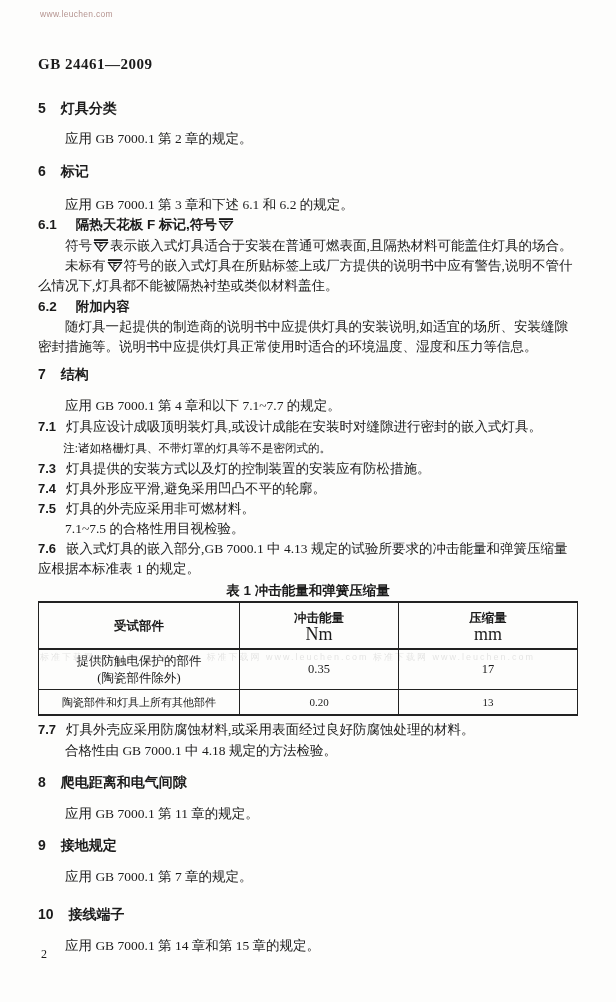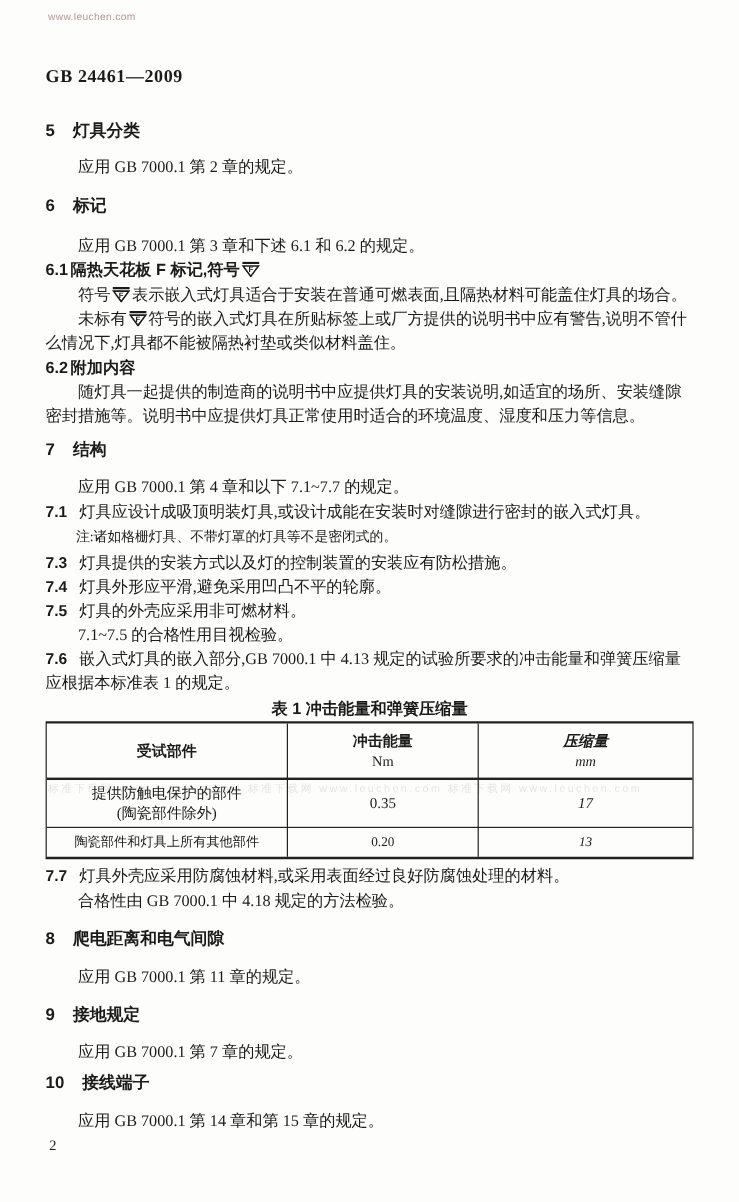--- a/index.html
+++ b/index.html
@@ -19,21 +19,21 @@
   }
   .h1{
     font-family:"Liberation Sans","DejaVu Sans",sans-serif;font-weight:bold;
     font-size:14px;line-height:16px;
   }
   .h1 .num{display:inline-block;margin-right:15px;}
   .h2{
     font-family:"Liberation Sans","DejaVu Sans",sans-serif;font-weight:bold;
     font-size:13.5px;line-height:20px;
   }
-  .h2 .num{display:inline-block;margin-right:2px;}
+  .h2 .num{display:inline-block;margin-right:19px;}
   .p{font-size:13.5px;line-height:20px;margin:0;}
   .ind{text-indent:2em;}
   .item{font-size:13.5px;line-height:20px;margin:0;}
   .item .num{
     font-family:"Liberation Sans","DejaVu Sans",sans-serif;font-weight:bold;
     display:inline-block;margin-right:10px;font-size:13px;
   }
   .note{font-size:11.5px;line-height:18px;margin:2px 0 0 0;padding-left:2.2em;}
   .caption{
     text-align:center;font-family:"Liberation Sans","DejaVu Sans",sans-serif;
@@ -42,26 +42,26 @@
   .tbl{
     margin-top:1px;width:538px;
     border-top:2px solid #222;border-bottom:2px solid #222;
     border-left:1px solid #222;border-right:1px solid #222;
     display:grid;grid-template-columns:201px 159px 178px;
   }
   .cell{
     border-right:1px solid #222;display:flex;flex-direction:column;
     align-items:center;justify-content:center;text-align:center;
   }
-  .cell.last{border-right:none;font-style:italic;}
+  .cell.last{border-right:none;}
   .cell.hdr{
     height:45px;border-bottom:2px solid #222;
     font-family:"Liberation Sans","DejaVu Sans",sans-serif;font-weight:bold;font-size:12.5px;line-height:16px;
   }
-  .cell.hdr .unit{font-family:"Liberation Serif","DejaVu Serif",serif;font-weight:normal;font-size:12px;}
+  .cell.hdr .unit{font-family:"Liberation Serif","DejaVu Serif",serif;font-weight:normal;font-size:18px;}
   .cell.r1{height:39px;border-bottom:1px solid #222;font-size:12.5px;line-height:17px;}
   .cell.r2{height:24px;font-size:11px;line-height:17px;}
   .fmark{display:inline-block;vertical-align:-2px;margin:0 1px;}
   .wm-mid{
     position:absolute;top:651px;left:40px;width:540px;font-size:9px;color:#000;
     opacity:.10;font-family:"Liberation Sans","DejaVu Sans",sans-serif;
     letter-spacing:2px;white-space:nowrap;overflow:hidden;
   }
   .pgnum{position:absolute;left:41px;top:946px;font-size:12px;line-height:16px;}
 </style>
@@ -153,21 +153,21 @@
 
     <p class="item" style="margin-top:4px"><span class="num">7.7</span><span>灯具外壳应采用防腐蚀材料,或采用表面经过良好防腐蚀处理的材料。</span></p>
     <p class="p ind" style="margin-top:1px">合格性由 GB 7000.1 中 4.18 规定的方法检验。</p>
 
     <div class="h1" style="margin-top:13px"><span class="num">8</span><span>爬电距离和电气间隙</span></div>
     <p class="p ind" style="margin-top:14px">应用 GB 7000.1 第 11 章的规定。</p>
 
     <div class="h1" style="margin-top:13px"><span class="num">9</span><span>接地规定</span></div>
     <p class="p ind" style="margin-top:14px">应用 GB 7000.1 第 7 章的规定。</p>
 
-    <div class="h1" style="margin-top:7px"><span class="num">10</span><span>接线端子</span></div>
+    <div class="h1" style="margin-top:19px"><span class="num">10</span><span>接线端子</span></div>
     <p class="p ind" style="margin-top:14px">应用 GB 7000.1 第 14 章和第 15 章的规定。</p>
 
   </div>
 
   <div class="wm-mid">标准下载网 www.leuchen.com 标准下载网 www.leuchen.com 标准下载网 www.leuchen.com</div>
 
   <div class="pgnum">2</div>
 
 </div>
 

